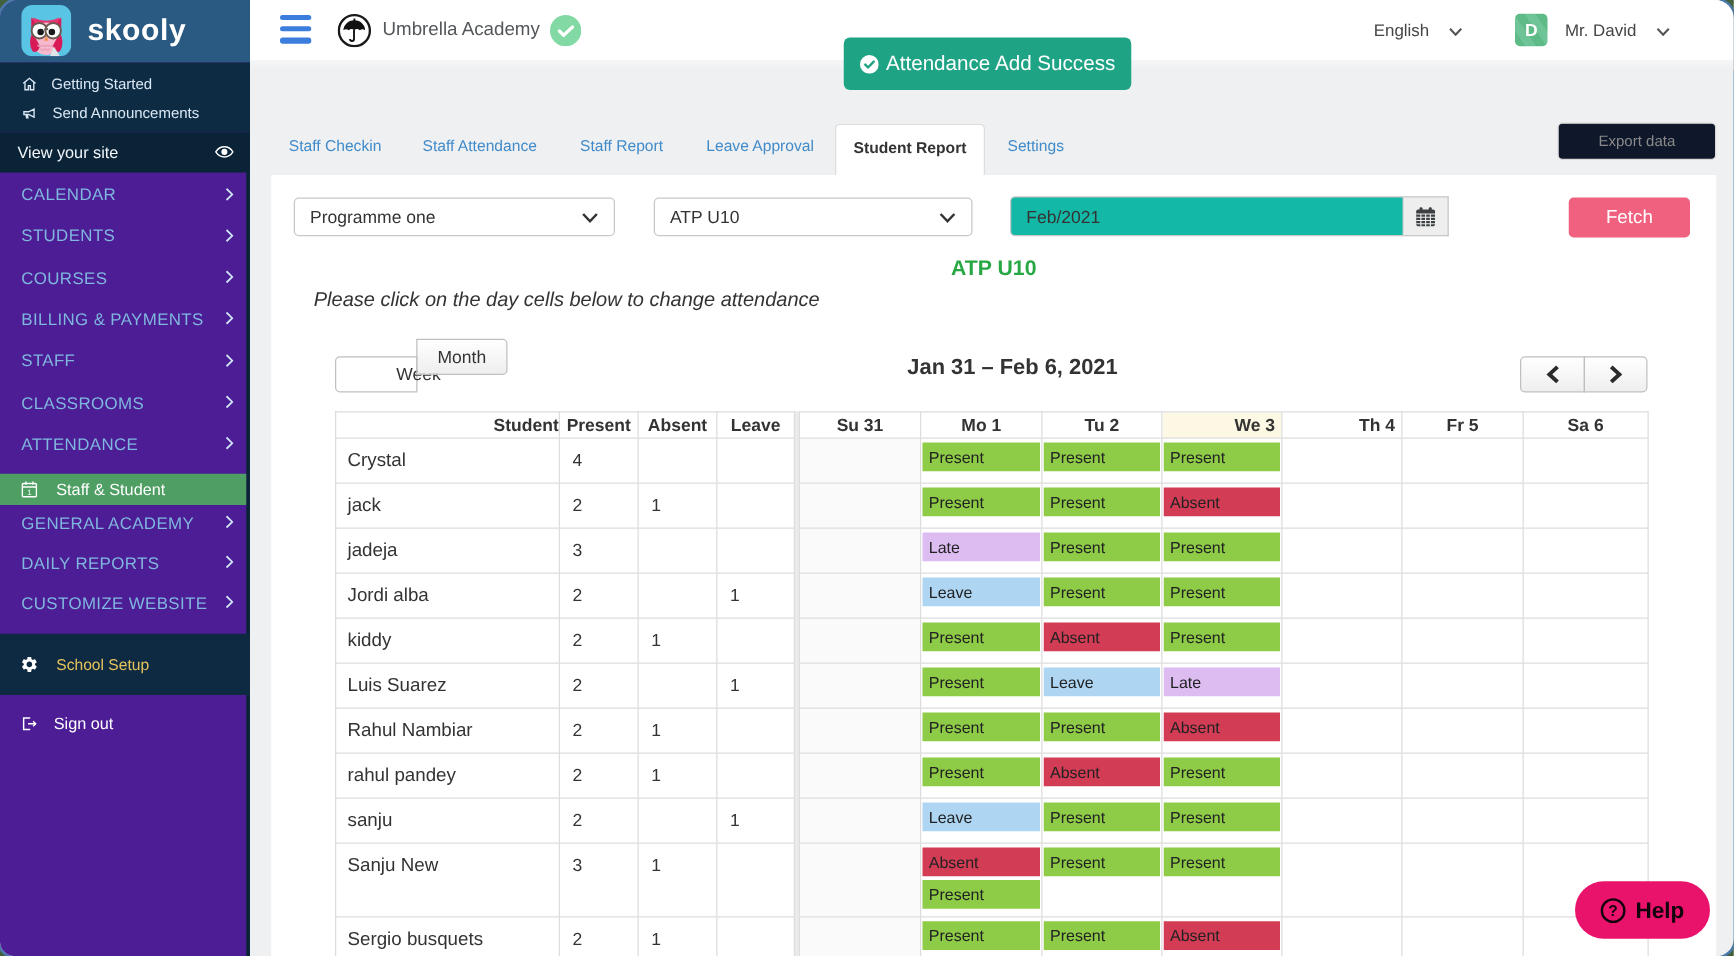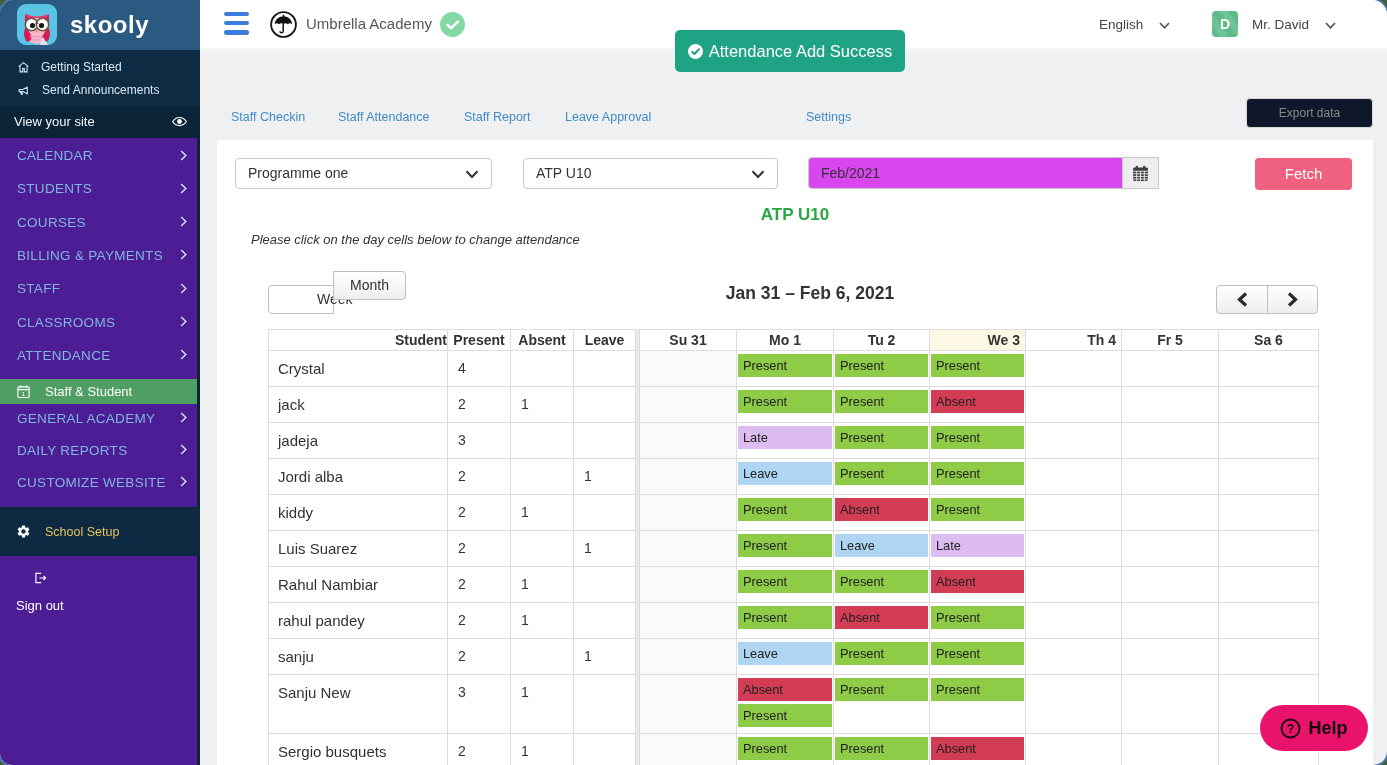--- a/index.html
+++ b/index.html
@@ -19,21 +19,21 @@
 .mitem { position:absolute; left:17px; width:170px; height:33px; line-height:33px;
   color:#80b7de; font-size:13.5px; letter-spacing:0.3px; }
 .mchev { position:absolute; right:0; top:10.5px; line-height:0; }
 #staffstudent { position:absolute; left:0; top:379px; width:196.5px; height:24.5px; background:#4f9e63;
   color:#fff; font-size:13px; display:flex; align-items:center; }
 #staffstudent svg { margin:0 14px 0 16px; }
 #setup { position:absolute; left:0; top:507px; width:200px; height:49px; background:#0d2a42; }
 #setup .row { position:absolute; left:16px; top:17px; display:flex; align-items:center; gap:14px;
   color:#e6c35a; font-size:12.5px; }
 #signout { position:absolute; left:16px; top:571px; display:flex; align-items:center; gap:13px;
-  color:#fff; font-size:13px;flex-direction:column; }
+  color:#fff; font-size:13px; }
 
 #topbar { position:absolute; left:200px; top:0; width:1187px; height:48px; background:#fff; }
 #tbshadow { position:absolute; left:200px; top:48px; width:1187px; height:8px; background:linear-gradient(#f5f6f7,#eef0f1); }
 #burger { position:absolute; left:24px; top:12px; width:25px; }
 #burger div { height:4.4px; border-radius:2.2px; background:#3b7ddd; margin-bottom:4.7px; }
 #acadname { position:absolute; left:306px; top:0; line-height:48px; font-size:15px; color:#53575a; }
 #english { position:absolute; left:1099px; top:0; line-height:49px; font-size:13.5px; color:#444; }
 #english svg { margin-left:12px; }
 #avatarD { position:absolute; left:1212px; top:11px; width:26px; height:26px; border-radius:4px;
   background:repeating-linear-gradient(55deg,#5eba86 0 7px,#6ec496 7px 14px);
@@ -50,30 +50,30 @@
   border:1px solid #ddd; border-bottom:none; border-radius:4px 4px 0 0; text-align:center;
   line-height:37px; font-size:12.5px; color:#333; font-weight:bold; }
 #exportbtn { position:absolute; left:1246px; top:98px; width:127px; height:30px; background:#0f172a;
   border:1px solid #d8d8d8; border-radius:4px; text-align:center; line-height:28px;
   font-size:12px; color:#8a8a8a; }
 
 #panel { position:absolute; left:217px; top:140px; width:1156px; height:625px; background:#fff; }
 .sel { position:absolute; height:31px; background:#fff; border:1px solid #c8c8c8; border-radius:4px;
   font-size:14px; color:#333; line-height:29px; padding-left:12px; }
 .sel svg { position:absolute; right:12px; top:11px; }
-#dateinput { position:absolute; left:808px; top:157px; width:315px; height:32px; background:#d946ef;
+#dateinput { position:absolute; left:808px; top:157px; width:315px; height:32px; background:#14b8a6;
   border:1px solid #c8c8c8; border-radius:4px 0 0 4px; font-size:14px; color:#333;
   line-height:30px; padding-left:12px; }
 #calbtn { position:absolute; left:1123px; top:157px; width:36px; height:32px; background:#eee;
   border:1px solid #c8c8c8; border-left:none; display:flex; align-items:center; justify-content:center; }
 #fetchbtn { position:absolute; left:1255px; top:158px; width:97px; height:32px; background:#f0617f;
   border-radius:4px; color:#fff; font-size:15px; text-align:center; line-height:32px; }
 #atptitle { position:absolute; left:217px; top:205px; width:1156px; text-align:center;
   font-size:17px; font-weight:bold; color:#28a745; }
-#note { position:absolute; left:251px; top:232px; font-size:13px; font-style:italic; color:#333; }
+#note { position:absolute; left:251px; top:232px; font-size:16px; font-style:italic; color:#333; }
 
 .btn { position:absolute; height:28px; border:1px solid #bfbfbf; background:linear-gradient(#ffffff,#eeeeee);
   font-size:14px; color:#333; text-align:center; }
 #wk { left:268px; top:285px; width:66px; height:29px; border-radius:4px 0 0 4px; background:#fff; line-height:27px;padding-left:48px; }
 #mn { left:333px; top:271px; width:73px; height:29px; border-radius:0 4px 4px 0; line-height:27px; }
 #caltitle { position:absolute; left:600px; top:283px; width:420px; text-align:center;
   font-size:17.5px; font-weight:bold; color:#333; }
 #arrL { left:1216px; top:285px; width:52px; height:29px; border-radius:4px 0 0 4px; }
 #arrR { left:1267px; top:285px; width:51px; height:29px; border-radius:0 4px 4px 0; }
 #arrL svg,#arrR svg { margin-top:6px; }
@@ -128,20 +128,21 @@
       </svg></div>
   <div id="avatarD">D</div>
   <div id="mrdavid">Mr. David <svg width="11" height="7" viewBox="0 0 11 7" fill="none" stroke="#555" stroke-width="1.7">
         <path d="M1 1 5.5 5.8 10 1"></path>
       </svg></div>
 
   <div class="tab" style="left:231px">Staff Checkin</div>
   <div class="tab" style="left:338px">Staff Attendance</div>
   <div class="tab" style="left:464px">Staff Report</div>
   <div class="tab" style="left:565px">Leave Approval</div>
+  <div id="activetab">Student Report</div>
   <div class="tab" style="left:806px">Settings</div>
   <div id="exportbtn">Export data</div>
 
   <div id="panel"></div>
   <div class="sel" style="left:235px;top:158px;width:257px">Programme one<span><svg width="14" height="9" viewBox="0 0 14 9" fill="none" stroke="#333" stroke-width="2">
           <path d="M1.5 1.2 7 7 12.5 1.2"></path>
         </svg></span></div>
   <div class="sel" style="left:523px;top:158px;width:255px">ATP U10<span><svg width="14" height="9" viewBox="0 0 14 9" fill="none" stroke="#333" stroke-width="2">
           <path d="M1.5 1.2 7 7 12.5 1.2"></path>
         </svg></span></div>

